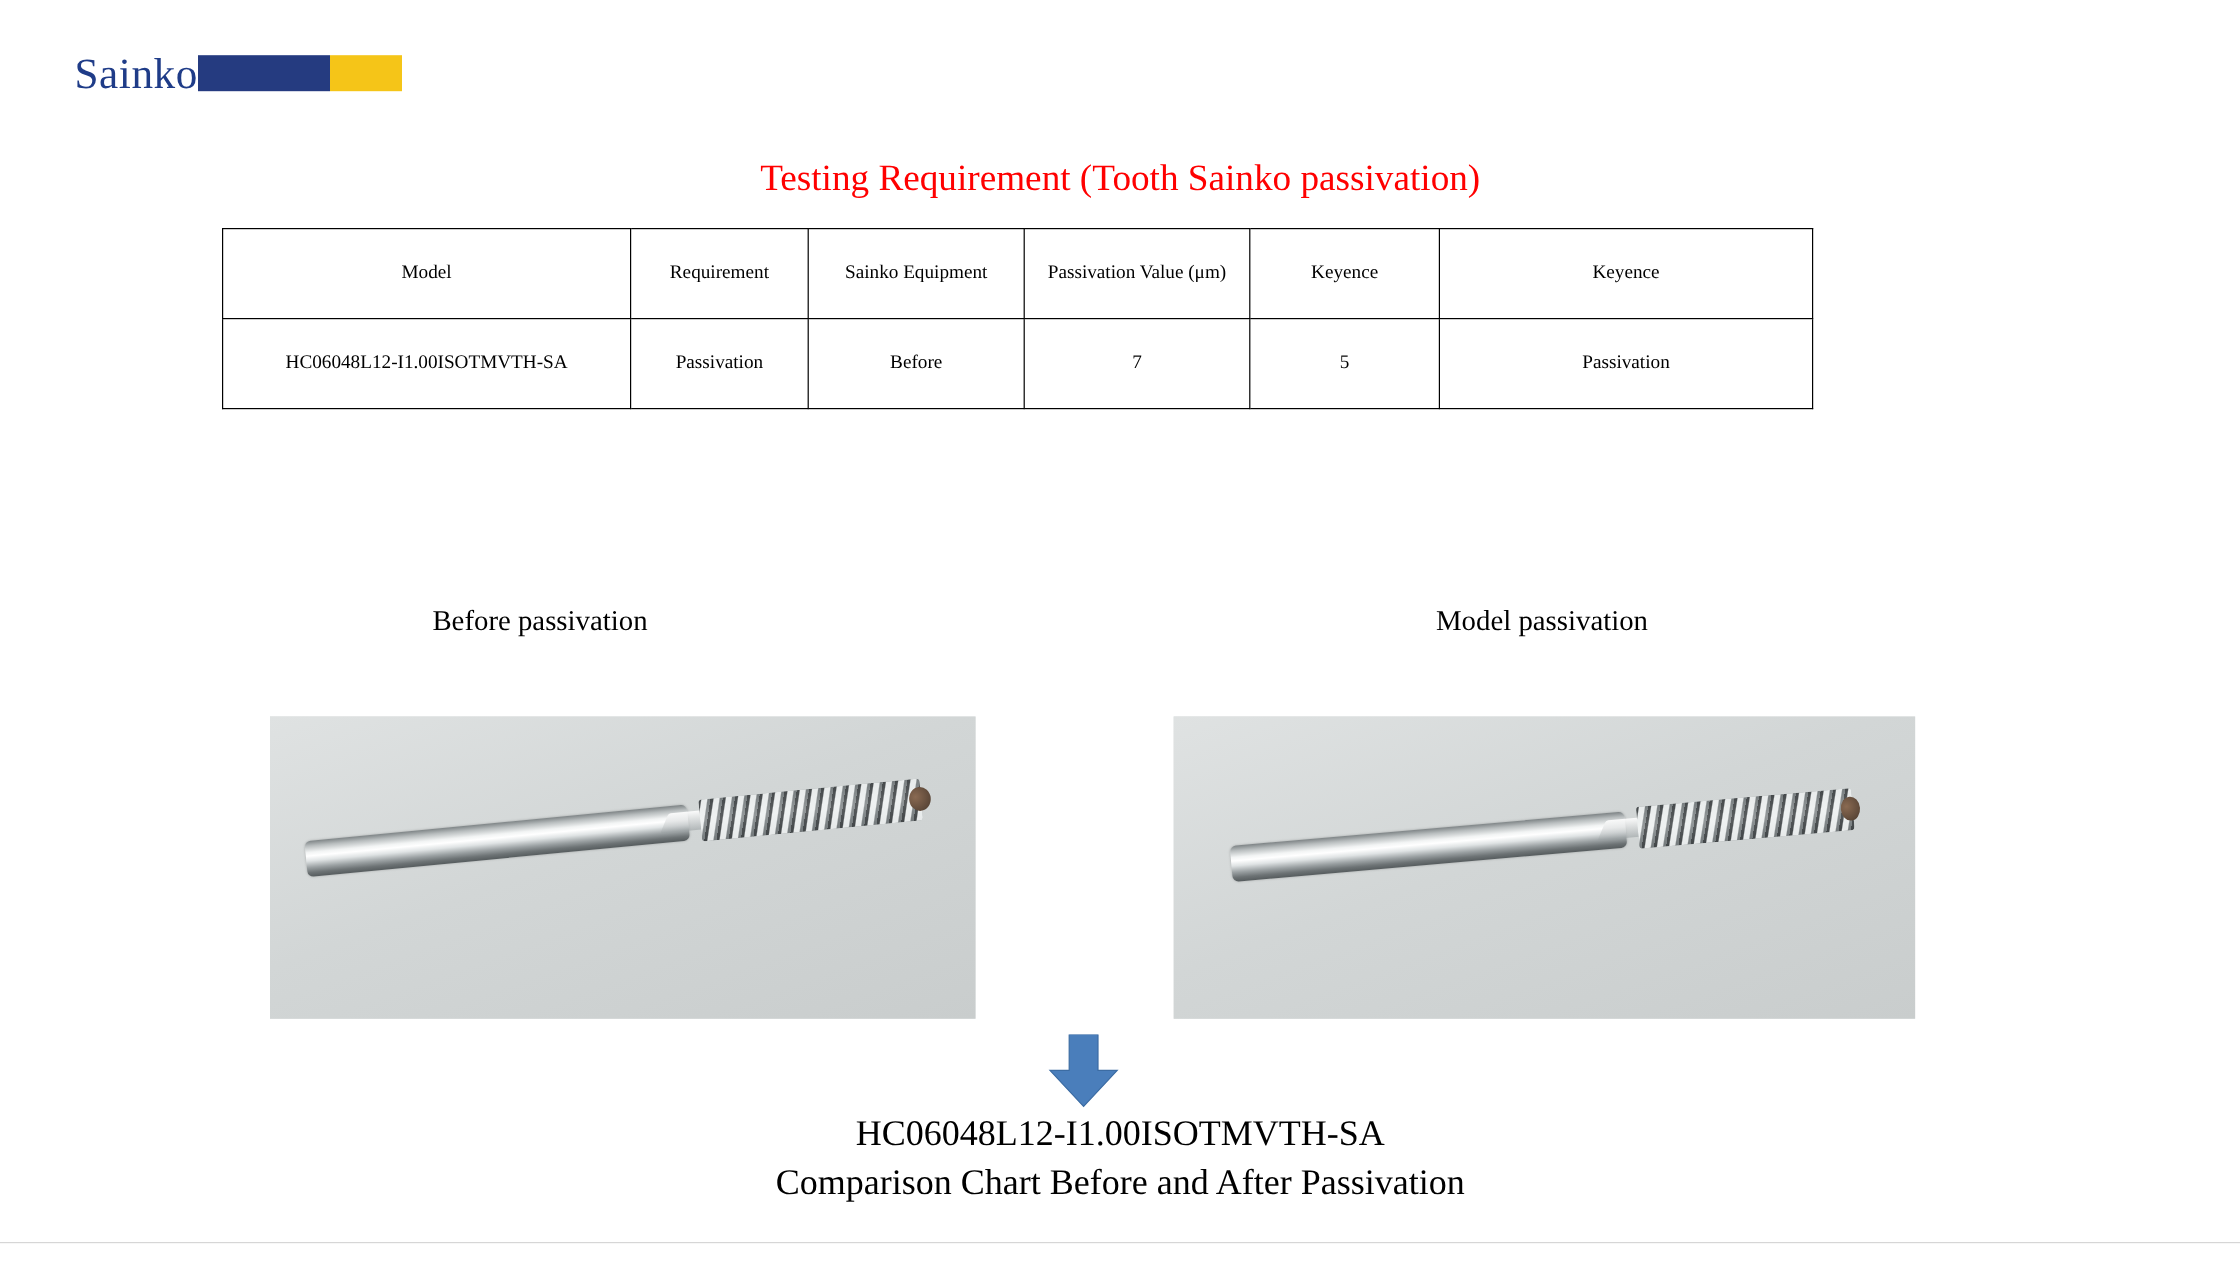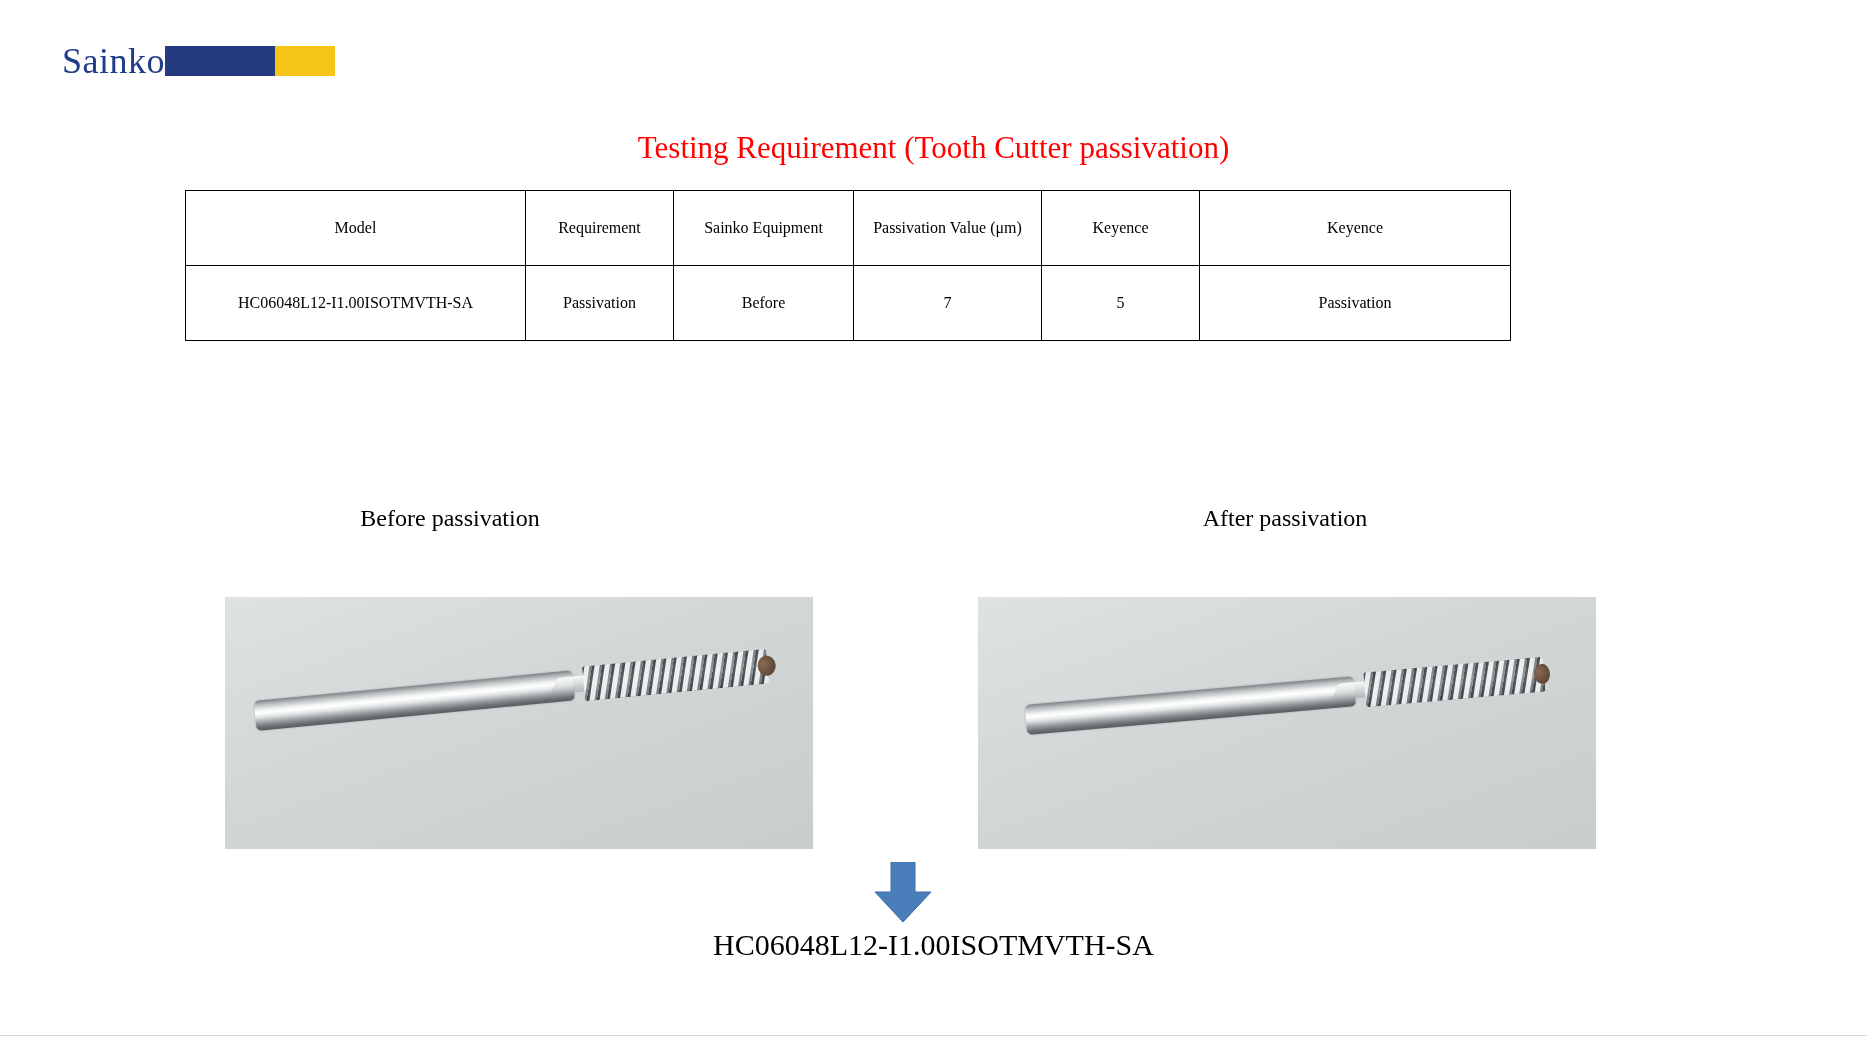--- a/index.html
+++ b/index.html
@@ -178,21 +178,21 @@
 <body>
 
 <div id="logo-area">
   <div id="logo-text">Sainko</div>
   <div id="logo-bars">
     <div id="logo-bar-blue"></div>
     <div id="logo-bar-yellow"></div>
   </div>
 </div>
 
-<div id="doc-title">Testing Requirement (Tooth Cutter passivation)</div>
+<div id="doc-title">Testing Requirement (Tooth Sainko passivation)</div>
 
 <table id="req-table">
   <colgroup>
     <col class="col-model">
       <col class="col-req">
       <col class="col-equip">
     <col class="col-val">
       <col class="col-qty">
       <col class="col-remarks">
   </colgroup>
@@ -212,21 +212,21 @@
       <td>Passivation</td>
       <td>Before</td>
       <td>7</td>
       <td>5</td>
       <td>Passivation</td>
     </tr>
   </tbody>
 </table>
 
 <div class="panel-label" id="label-before">Before passivation</div>
-<div class="panel-label" id="label-after">After passivation</div>
+<div class="panel-label" id="label-after">Model passivation</div>
 
 <div class="photo" id="photo-before">
   <div class="photo-grad"></div>
   <div class="tool" style="left:30px; top:88px; width:540px; height:60px; transform: rotate(-5.5deg);">
     <div class="shank" style="left:0px; top:16px; width:320px; height:30px;"></div>
     <div class="flute" style="left:300px; top:22px; width:58px; height:16px; transform: skewX(-28deg);"></div>
     <div class="thread" style="left:330px; top:13px; width:185px; height:35px;"></div>
     <div class="tip" style="left:505px; top:20px; width:18px; height:20px;"></div>
   </div>
 </div>
@@ -240,15 +240,16 @@
     <div class="tip" style="left:510px; top:20px; width:16px; height:20px;"></div>
   </div>
 </div>
 
 <svg id="down-arrow" viewBox="0 0 60 62">
   <polygon points="18,0 42,0 42,30 58,30 30,60 2,30 18,30" fill="#4A7EBB" stroke="#3C6CA3" stroke-width="1"></polygon>
 </svg>
 
 <div id="caption">
   <div>HC06048L12-I1.00ISOTMVTH-SA</div>
+  <div>Comparison Chart Before and After Passivation</div>
 </div>
 
 <div id="footer-rule"></div>
 
 </body></html>

